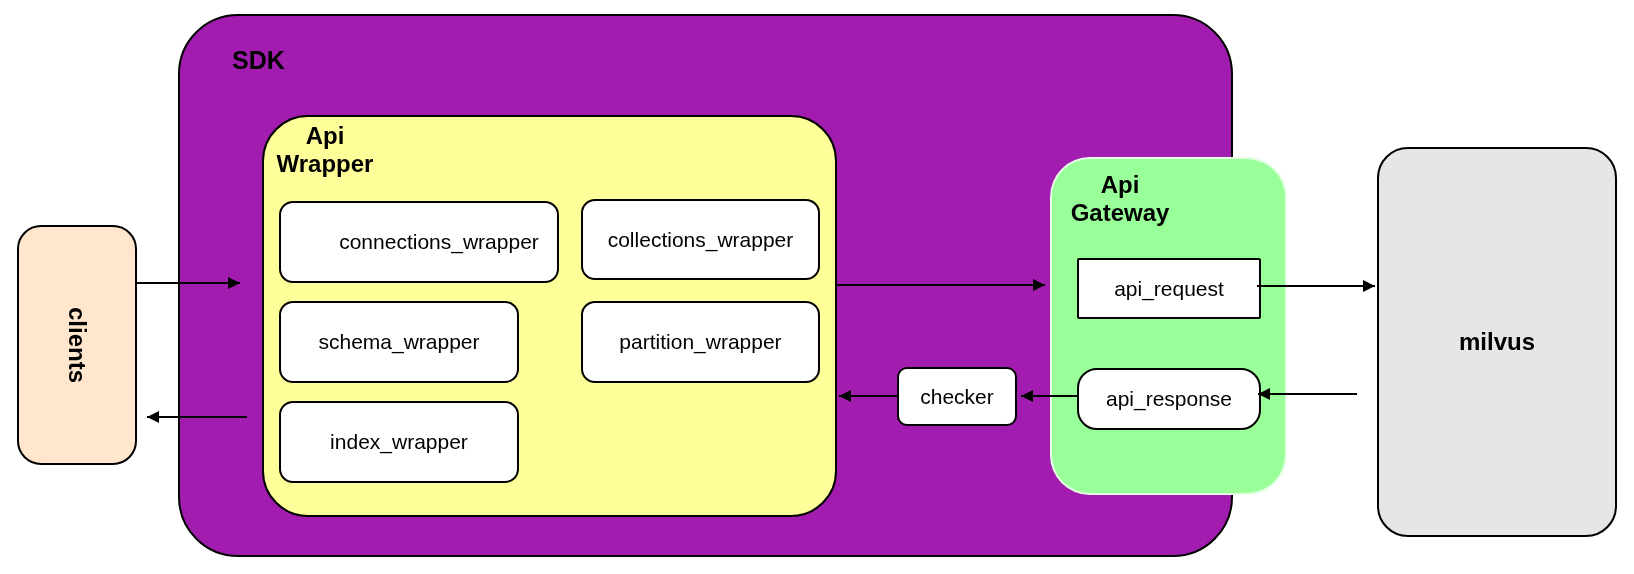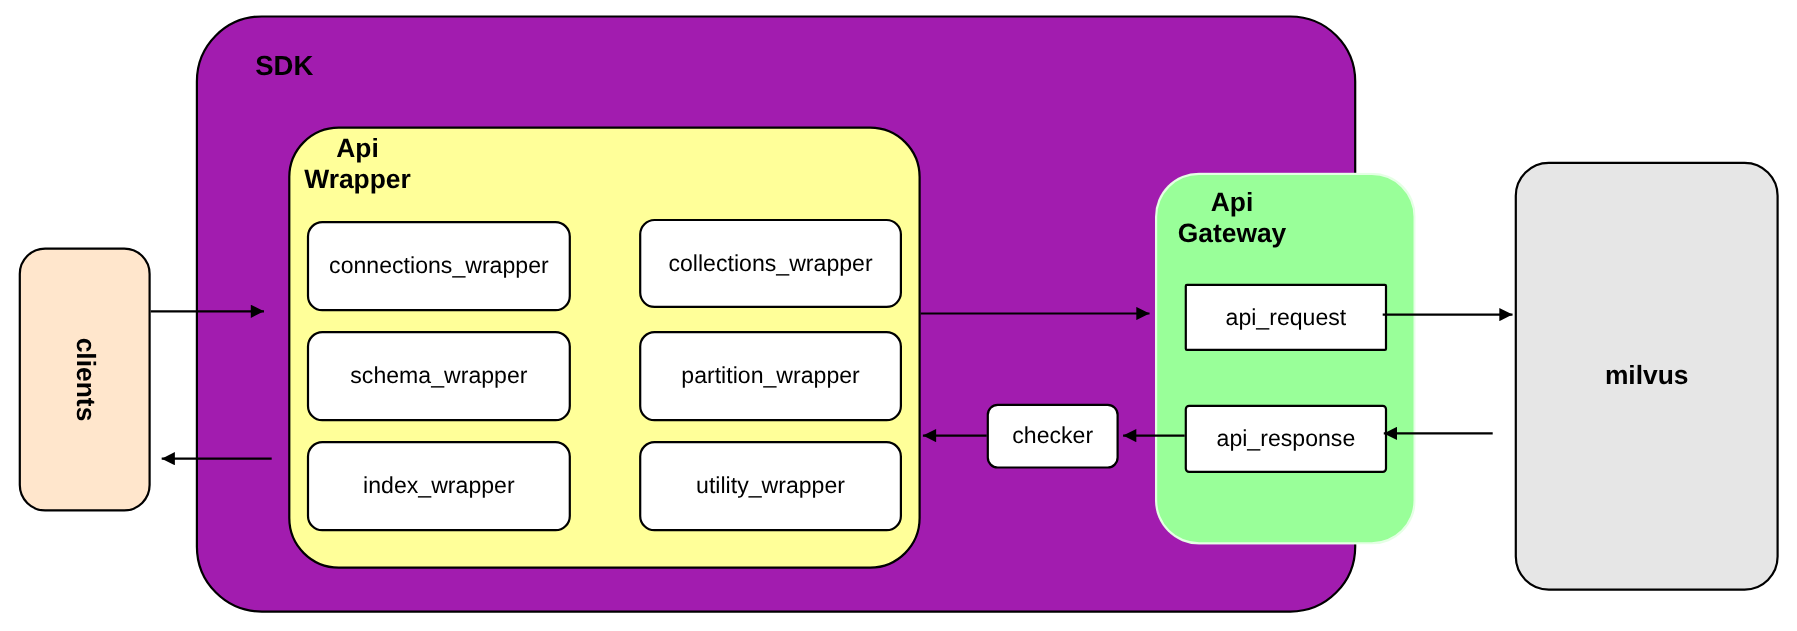--- a/index.html
+++ b/index.html
@@ -47,21 +47,21 @@
     position: absolute; left: 0; top: 5px; width: 122px;
     text-align: center; font-weight: 700; font-size: 24px; line-height: 28px;
   }
 
   .module {
     position: absolute; background: #FFFFFF; border: 2px solid #000;
     border-radius: 14px;
     display: flex; align-items: center; justify-content: center;
     font-size: 21px;
   }
-  #m-connections { left: 15px;  top: 84px;  width: 236px; height: 78px; }
+  #m-connections { left: 15px;  top: 84px;  width: 236px; height: 78px; padding-left: 40px; }
   #m-collections { left: 317px; top: 82px;  width: 235px; height: 77px; }
   #m-schema      { left: 15px;  top: 184px; width: 236px; height: 78px; }
   #m-partition   { left: 317px; top: 184px; width: 235px; height: 78px; }
   #m-index       { left: 15px;  top: 284px; width: 236px; height: 78px; }
   #m-utility     { left: 317px; top: 284px; width: 235px; height: 78px; }
 
   
   #checker {
     left: 897px; top: 367px; width: 120px; height: 59px;
     background: #FFFFFF; border: 2px solid #000; border-radius: 10px;
@@ -73,21 +73,21 @@
   #api-gateway {
     left: 1050px; top: 157px; width: 237px; height: 338px;
     background: #99FF99; border: 2px solid rgba(255,255,255,0.75);
     border-radius: 40px;
   }
   #api-gateway-label {
     position: absolute; left: 18px; top: 12px; width: 100px;
     text-align: center; font-weight: 700; font-size: 24px; line-height: 28px;
   }
   #api-request  { left: 25px; top: 99px;  width: 180px; height: 57px; border-radius: 2px; }
-  #api-response { left: 25px; top: 209px; width: 180px; height: 58px; border-radius: 4px; align-items: center; }
+  #api-response { left: 25px; top: 209px; width: 180px; height: 58px; border-radius: 20px; align-items: center; }
 
   
   #milvus {
     left: 1377px; top: 147px; width: 240px; height: 390px;
     background: #E6E6E6; border: 2px solid #000; border-radius: 31px;
     display: flex; align-items: center; justify-content: center;
     font-weight: 700; font-size: 24px;
   }
 
   #arrows {
@@ -120,23 +120,20 @@
       </div>
       <div class="module" id="m-schema">
         <span>schema_wrapper</span>
       </div>
       <div class="module" id="m-partition">
         <span>partition_wrapper</span>
       </div>
       <div class="module" id="m-index">
         <span>index_wrapper</span>
       </div>
-      <div class="module" id="m-utility">
-        <span>utility_wrapper</span>
-      </div>
     </div>
   </div>
 
   <div class="box" id="checker">
     <span>checker</span>
   </div>
 
   <div class="box" id="api-gateway">
     <div id="api-gateway-label">
       <div>Api</div>

